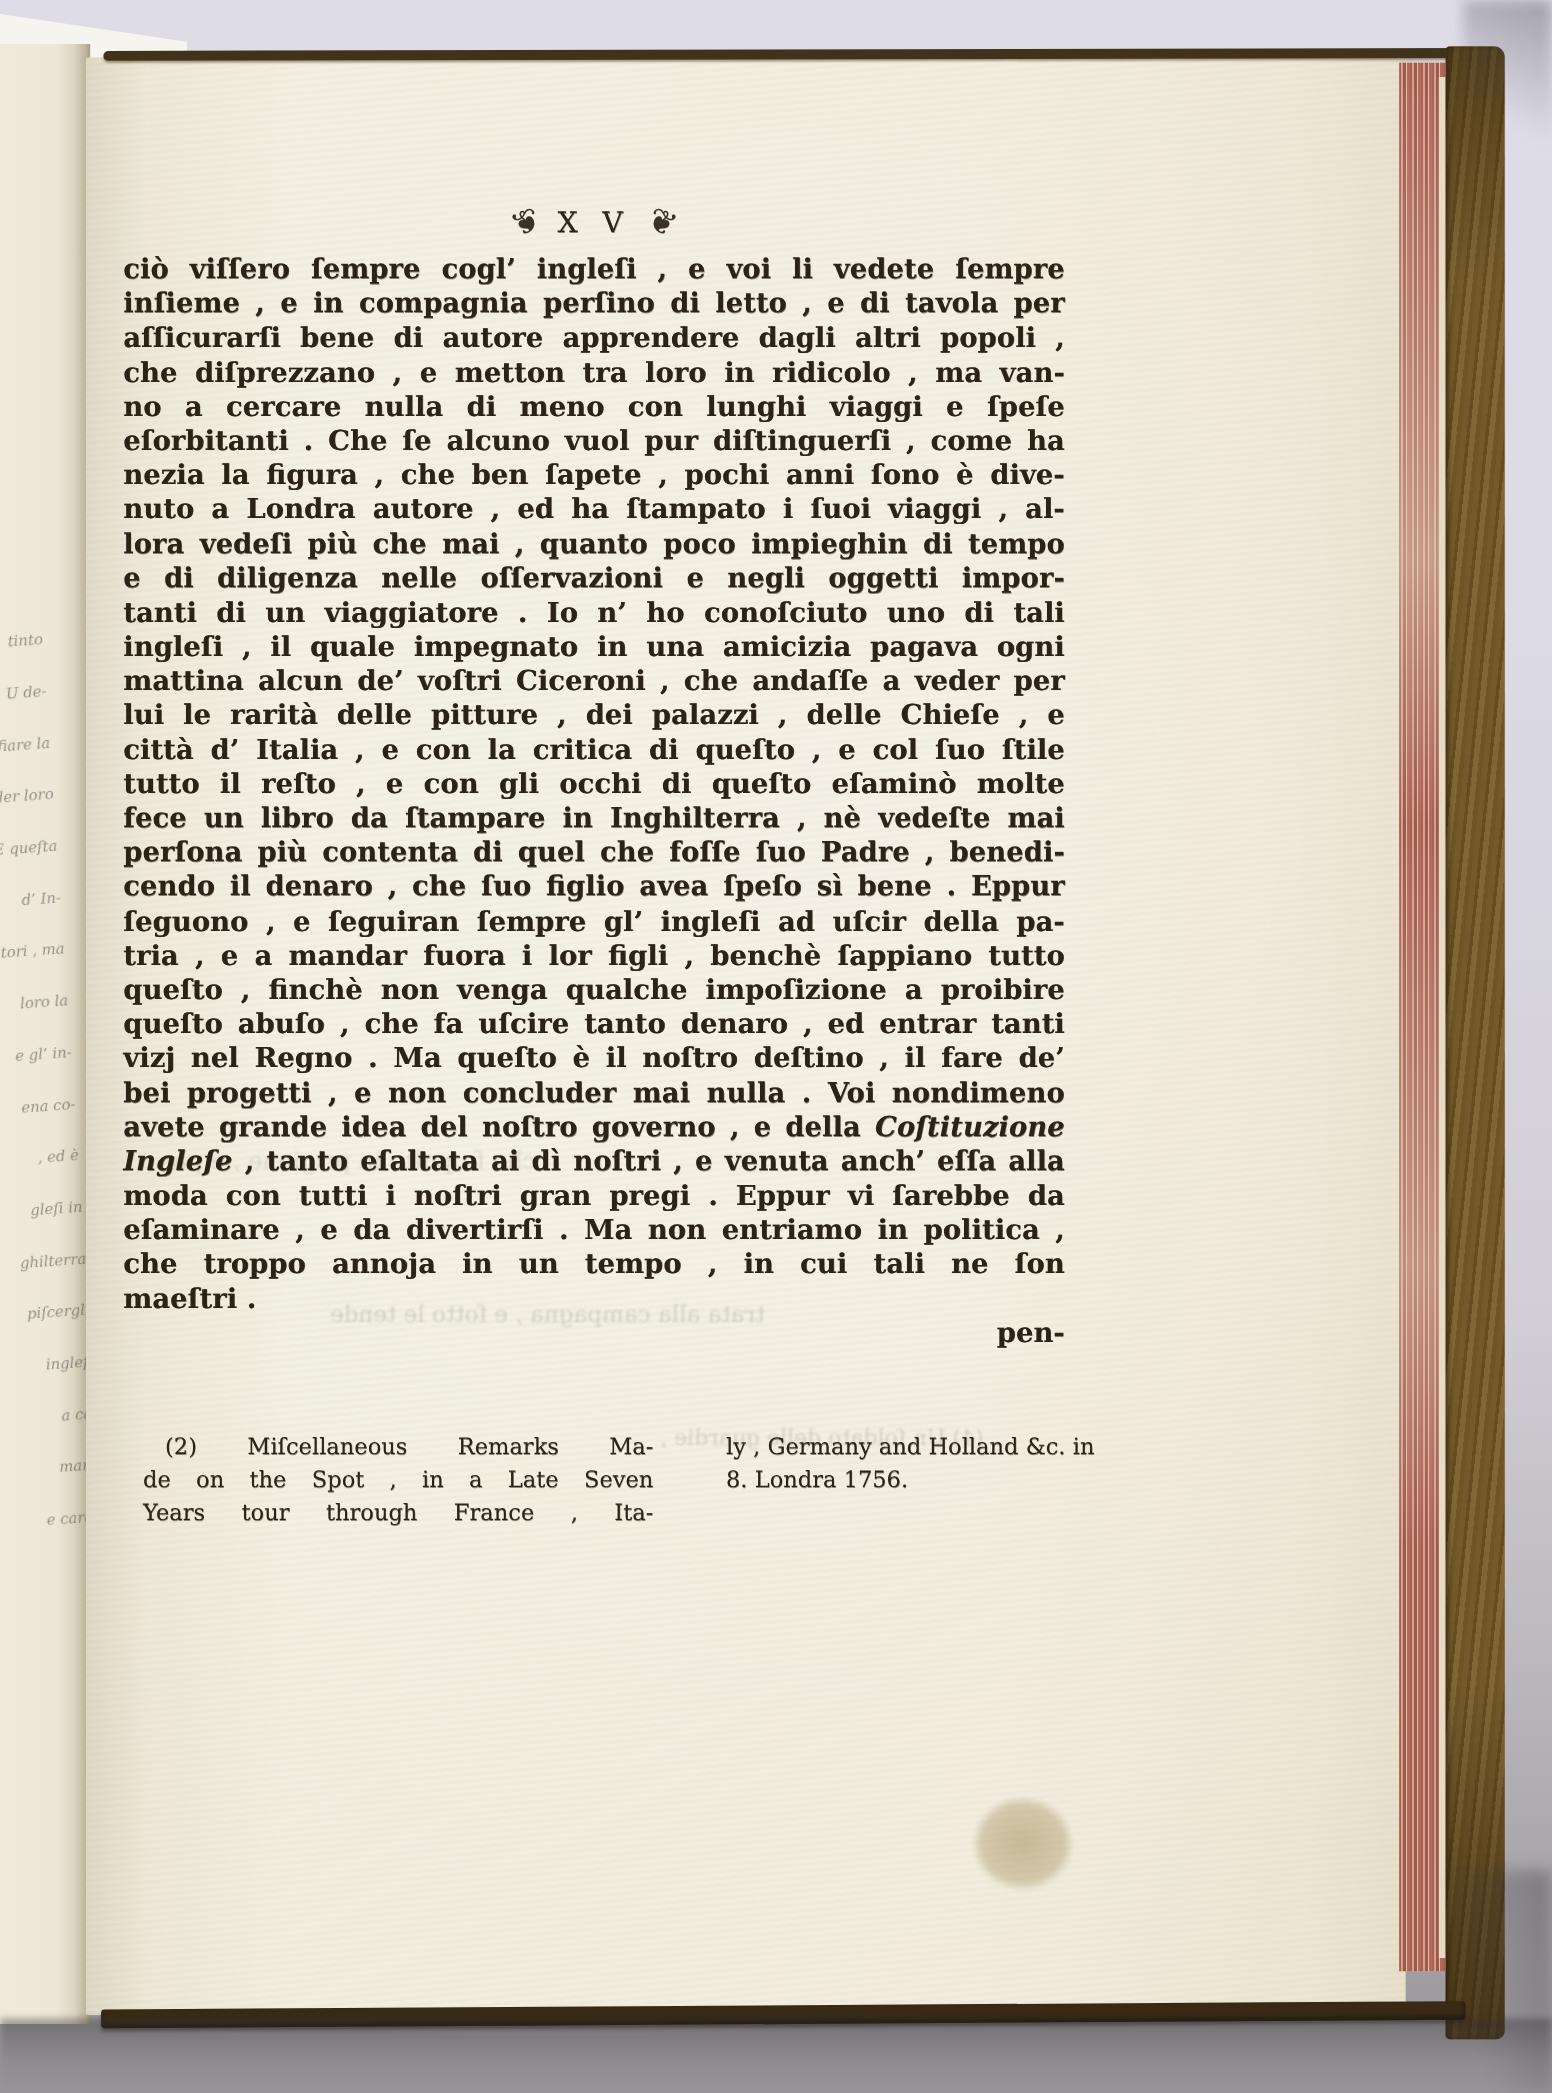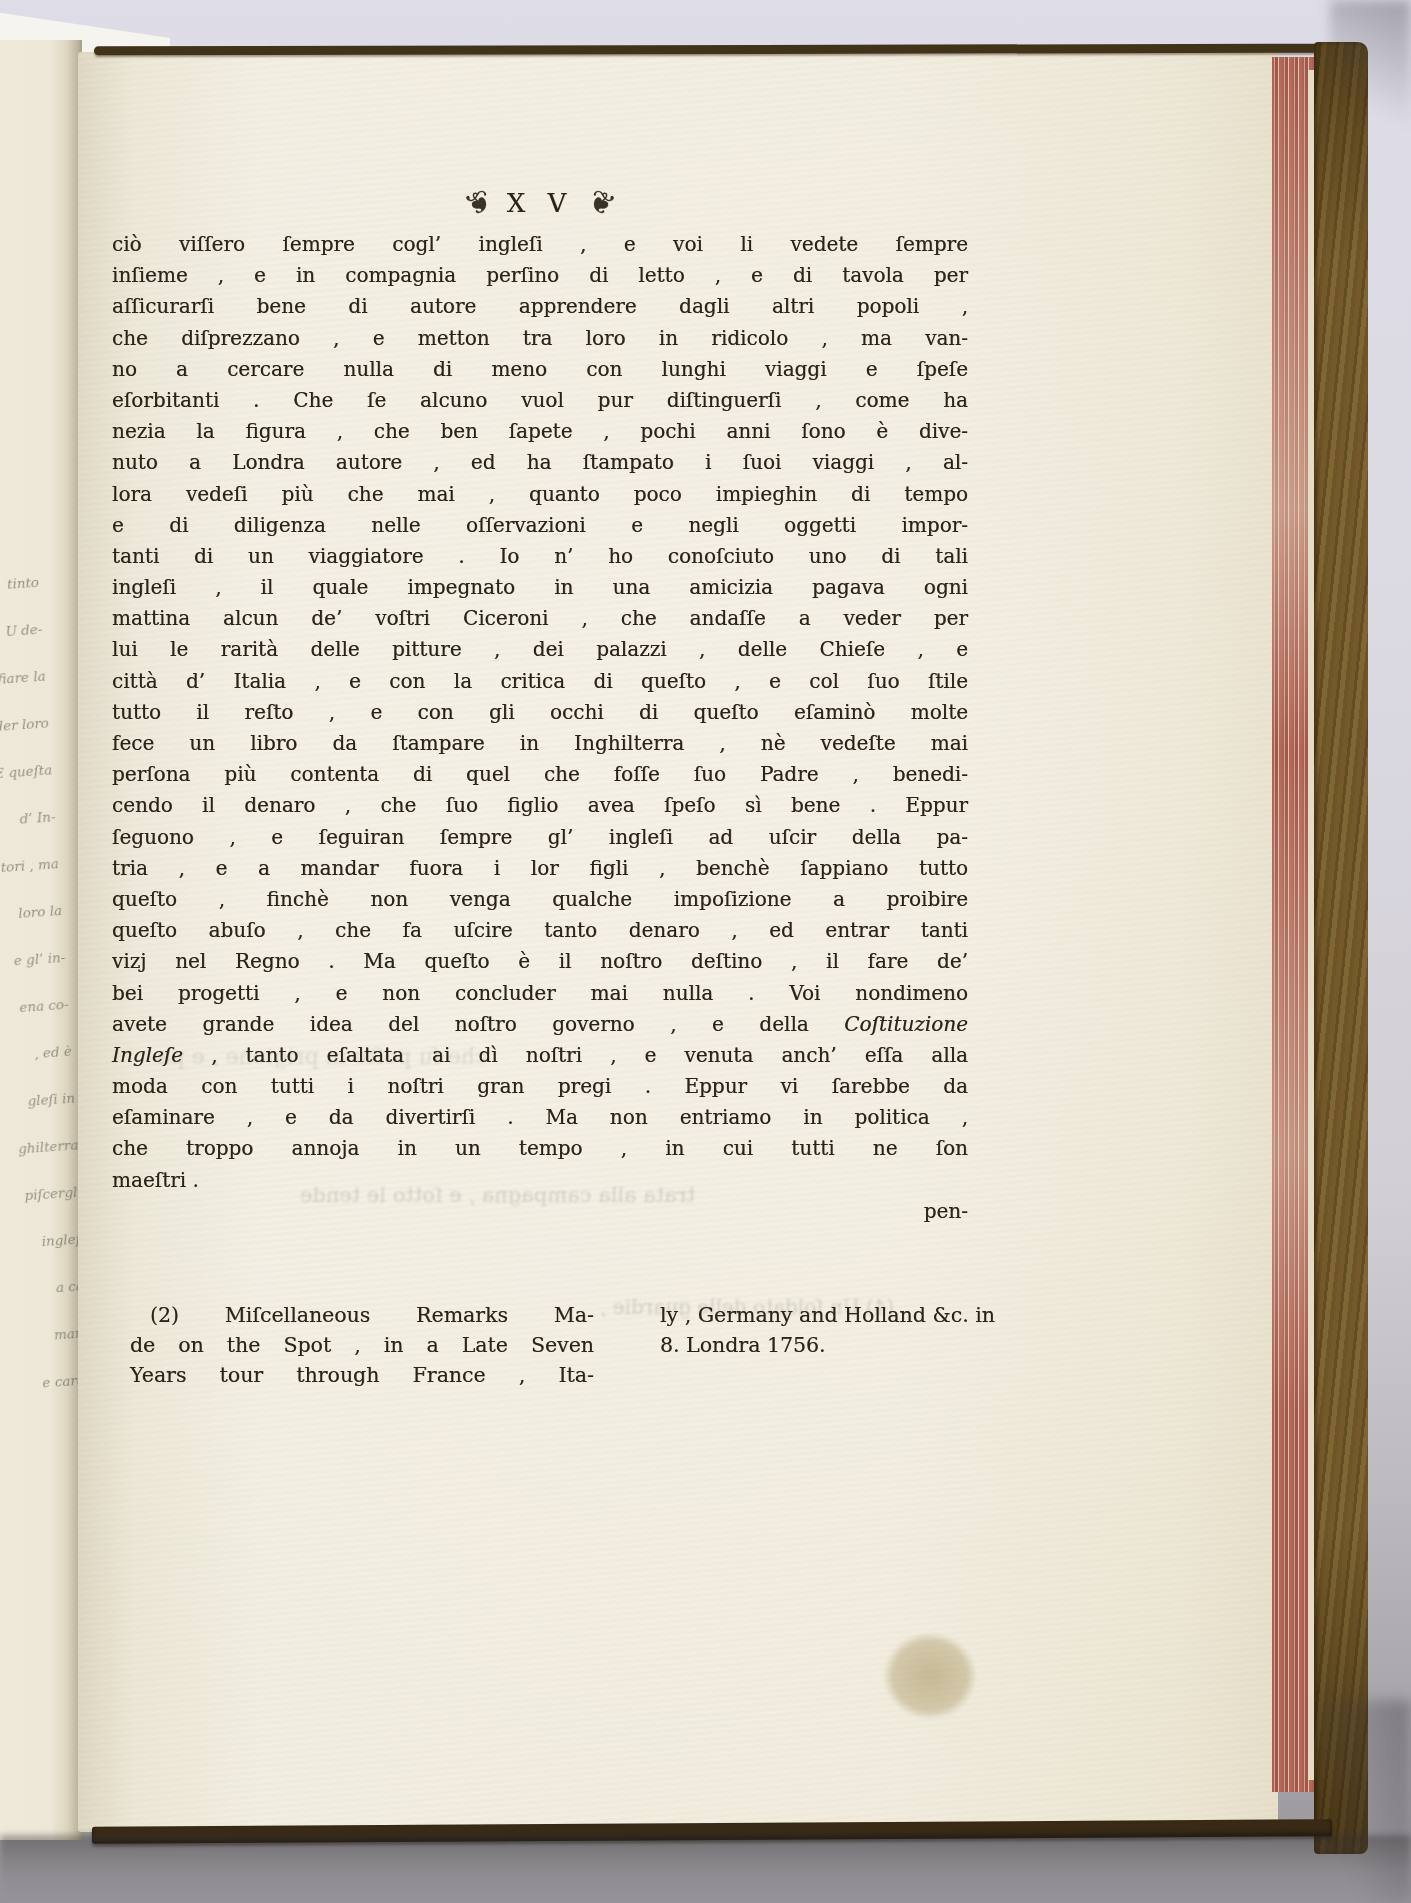--- a/index.html
+++ b/index.html
@@ -61,21 +61,21 @@
   .header{position:absolute;left:112px;top:188px;width:856px;display:flex;justify-content:center;
     align-items:center;gap:16px;color:#2b2317;}
   .pagenum{font-size:26px;letter-spacing:7px;font-variant:small-caps;
     text-shadow:.4px .4px .6px rgba(43,35,23,.55);}
   .fleuron{font-size:30px;line-height:30px;opacity:.92;text-shadow:.4px .4px .6px rgba(43,35,23,.5);}
   .fleuron.fl-left{transform:rotate(-24deg) scaleX(-1);}
   .fleuron.fl-right{transform:rotate(24deg);}
 
   
   .text-block{position:absolute;left:112px;top:229px;width:856px;color:#2b2317;
-    font-size:20px;line-height:31.2px;text-shadow:.35px .35px .5px rgba(43,35,23,.55);}
+    font-size:25px;line-height:31.2px;text-shadow:.35px .35px .5px rgba(43,35,23,.55);font-weight:bold;}
   .text-block .line{text-align:justify;text-align-last:justify;height:31.2px;white-space:nowrap;}
   .text-block .line.left{text-align:left;text-align-last:left;}
   .text-block .line.right{text-align:center;text-align-last:right;}
   .text-block .line.indent{text-indent:36px;}
 
   
   .footnote{position:absolute;left:130px;top:1300px;width:860px;display:flex;gap:26px;color:#2b2317;
     font-size:20.5px;line-height:30px;text-shadow:.3px .3px .4px rgba(43,35,23,.5);}
   .fn-col-left{width:500px;}
   .fn-col-right{width:330px;margin-left:40px;}
@@ -163,21 +163,21 @@
       <div class="line">ſeguono , e ſeguiran ſempre gl’ ingleſi ad uſcir della pa-</div>
       <div class="line">tria , e a mandar fuora i lor figli , benchè ſappiano tutto</div>
       <div class="line">queſto , finchè non venga qualche impoſizione a proibire</div>
       <div class="line">queſto abuſo , che fa uſcire tanto denaro , ed entrar tanti</div>
       <div class="line">vizj nel Regno . Ma queſto è il noſtro deſtino , il fare de’</div>
       <div class="line">bei progetti , e non concluder mai nulla . Voi nondimeno</div>
       <div class="line">avete grande idea del noſtro governo , e della <i>Coſtituzione</i></div>
       <div class="line"><i>Ingleſe</i> , tanto eſaltata ai dì noſtri , e venuta anch’ eſſa alla</div>
       <div class="line">moda con tutti i noſtri gran pregi . Eppur vi ſarebbe da</div>
       <div class="line">eſaminare , e da divertirſi . Ma non entriamo in politica ,</div>
-      <div class="line">che troppo annoja in un tempo , in cui tutti ne ſon</div>
+      <div class="line">che troppo annoja in un tempo , in cui tali ne ſon</div>
       <div class="line left">maeſtri .</div>
       <div class="line right">pen-</div>
     </div>
 
   <div class="footnote">
     <div class="fn-col-left">
         <div class="line">(2) Miſcellaneous Remarks Ma-</div>
         <div class="line">de on the Spot , in a Late Seven</div>
         <div class="line">Years tour through France , Ita-</div>
       </div>

